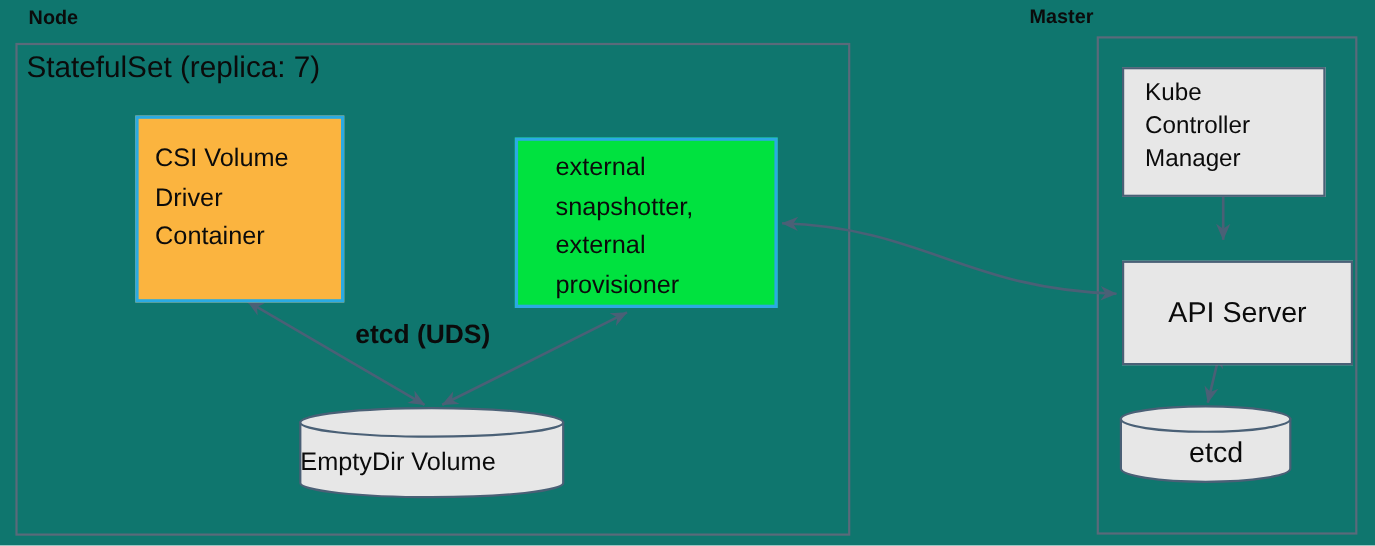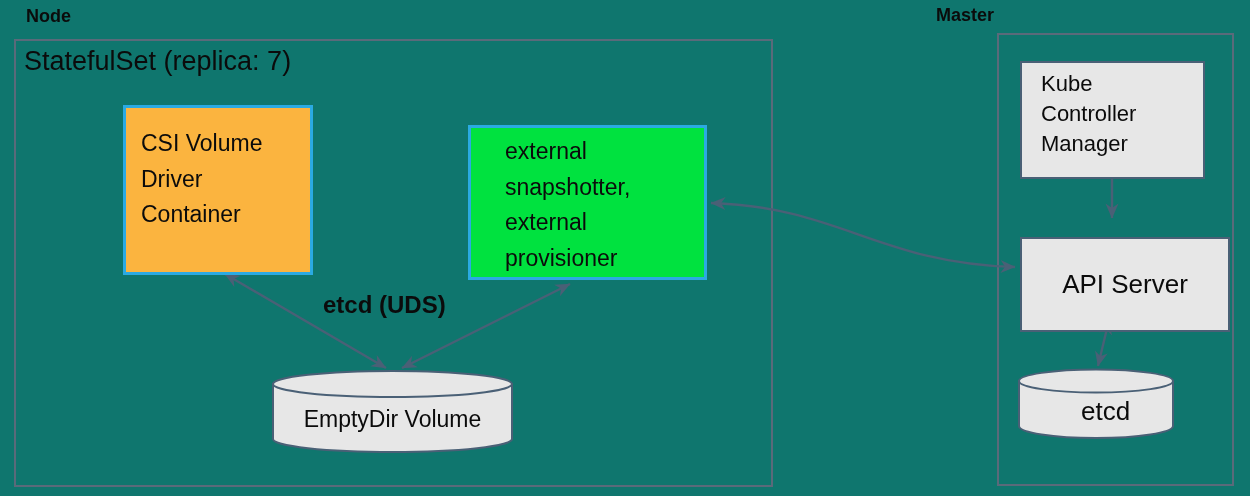--- a/index.html
+++ b/index.html
@@ -28,21 +28,21 @@
   }
   .sidecar-box{
     left:468px;top:125px;width:239px;height:155px;
     background:var(--sidecar-fill);border:3px solid var(--container-border);
     padding:6px 46px 0 34px;
   }
 
   .grpc-label{position:absolute;left:323px;top:291px;font-size:24px;font-weight:bold;white-space:nowrap;}
 
   .cyl-label{position:absolute;white-space:nowrap;}
-  .emptydir-label{left:273px;top:406px;width:239px;text-align:center;font-size:23px;}
+  .emptydir-label{left:273px;top:406px;width:239px;font-size:23px;}
   .etcd-label{left:1040px;top:396px;font-size:26px;margin-left:41px;}
 
   .gray-box{
     position:absolute;box-sizing:border-box;
     background:var(--component-fill);border:2px solid var(--line);
   }
   .kcm-box{left:1020px;top:61px;width:185px;height:118px;font-size:22px;line-height:1.36;padding:6px 40px 0 19px;}
   .api-box{left:1020px;top:221px;width:210px;height:95px;font-size:26px;display:flex;align-items:center;justify-content:center;margin-top:16px;}
 
   svg.connectors{position:absolute;left:0;top:0;width:1250px;height:496px;pointer-events:none;}

